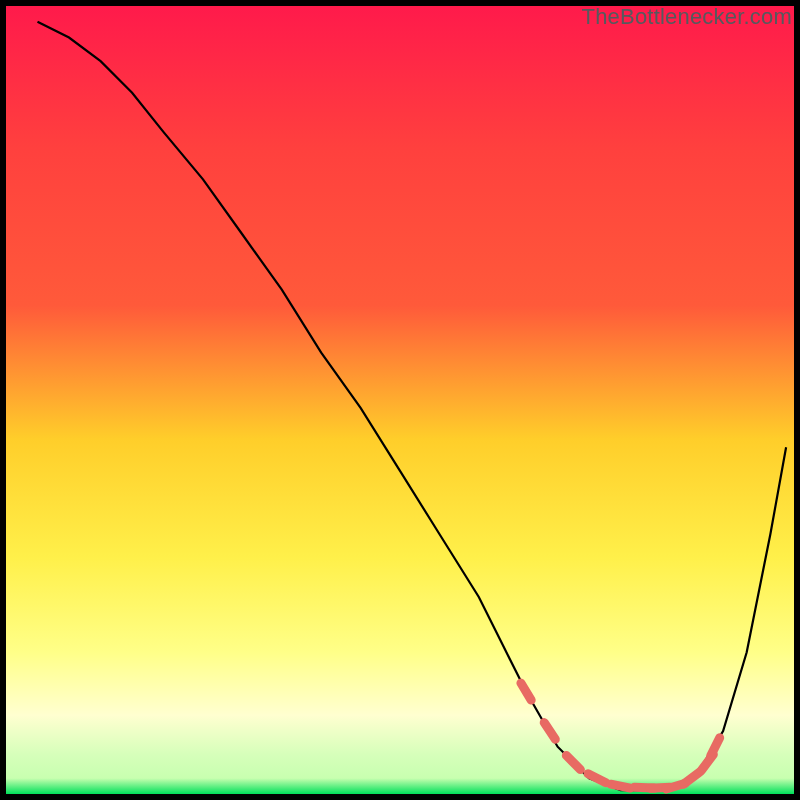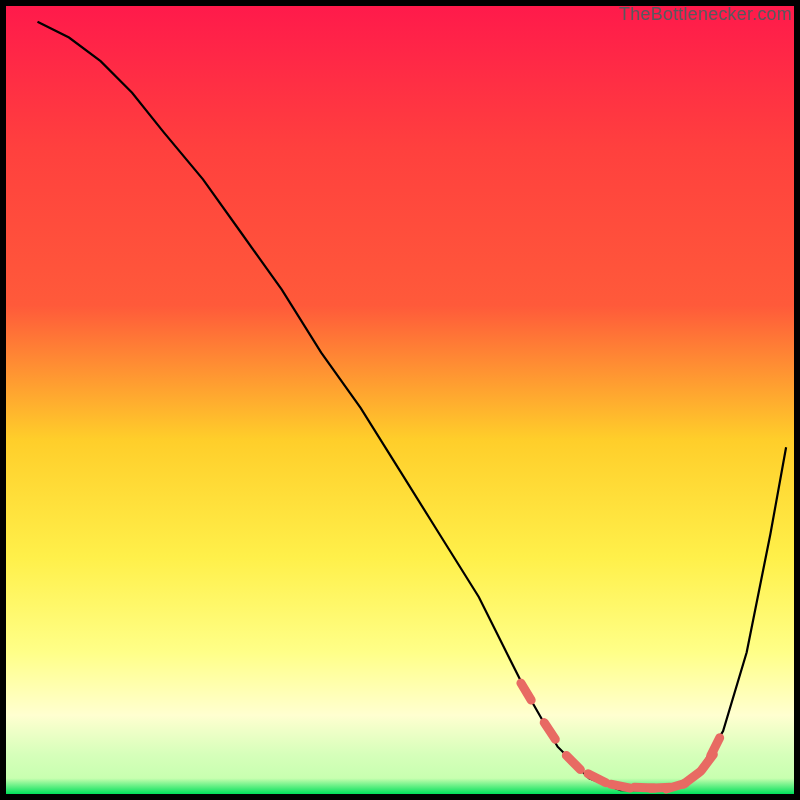--- a/index.html
+++ b/index.html
@@ -20,21 +20,21 @@
     position: absolute;
     left: 0; top: 0;
     width: 800px;
     height: 800px;
     display: block;
   }
   .watermark {
     position: absolute;
     top: 4px;
     right: 8px;
-    font-size: 18px;
+    font-size: 22px;
     font-weight: 400;
     color: #555a5e;
     letter-spacing: 0.2px;
     user-select: none;
   }
 </style>
 </head>
 <body>
 
 <div class="stage">

